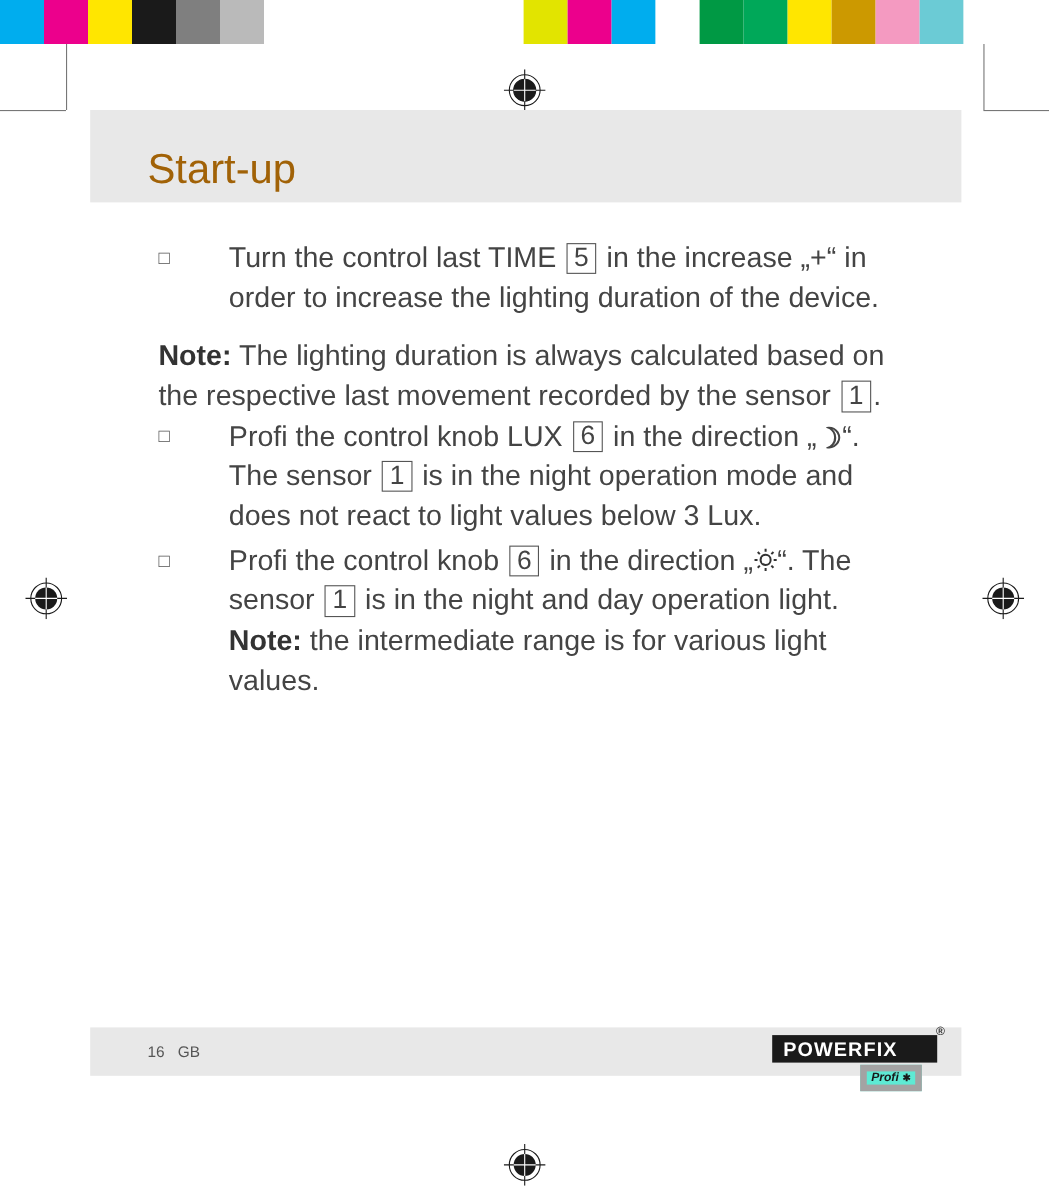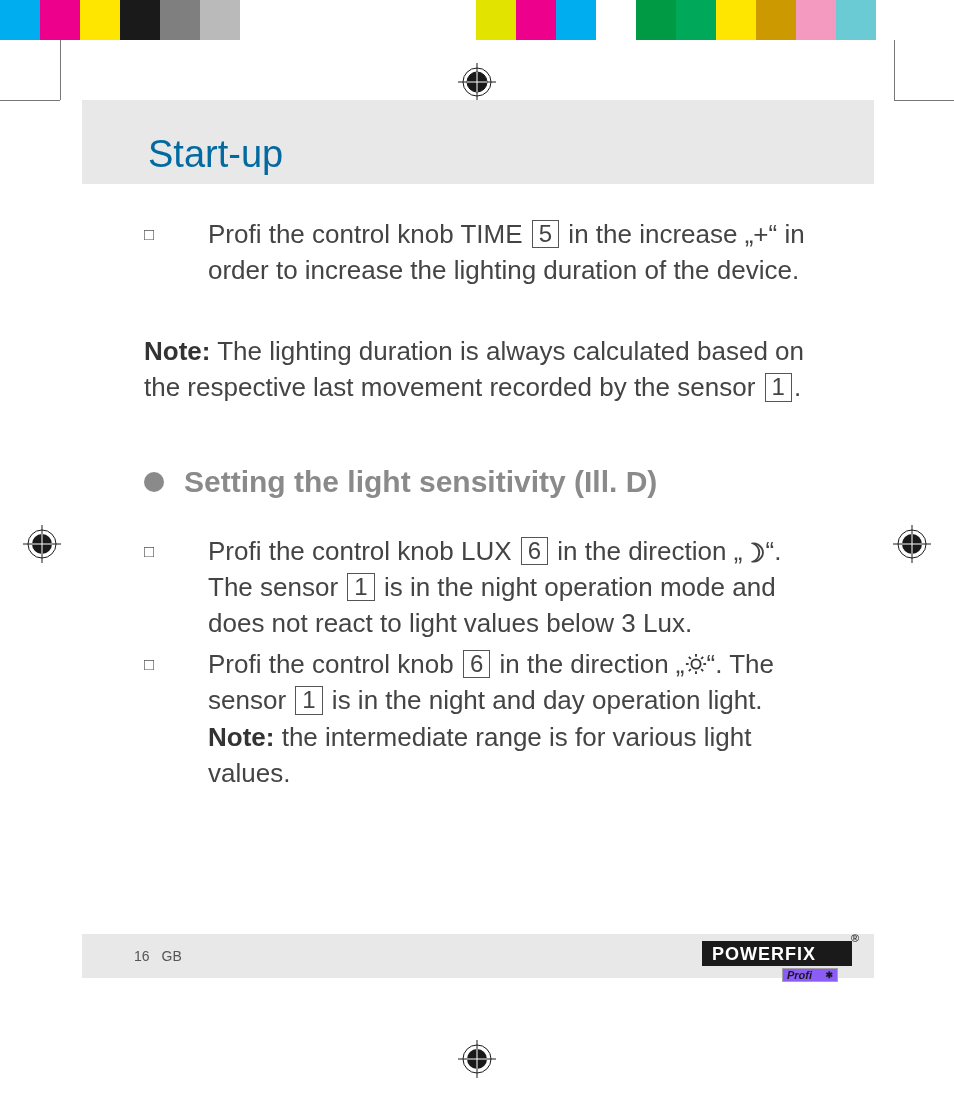--- a/index.html
+++ b/index.html
@@ -44,22 +44,21 @@
   }
   .header-bar {
     height: 84px;
     background: #e8e8e8;
     display: flex; align-items: flex-end;
     padding: 0 0 8px 52px;
   }
   .header-bar h1 {
     font-size: 38px;
     font-weight: 300;
-    color: #0369a1;
-    margin-left: 14px;
+    color: #a16207;
   }
   .content {
     padding: 32px 62px 0 62px;
     font-size: 26px;
     line-height: 1.4;
     color: #444;
   }
   .ul { list-style: none; }
   .li {
     display: flex;
@@ -77,21 +76,21 @@
     display: inline-block;
     border: 1.5px solid #555;
     padding: 0 6px;
     font-size: 24px;
     line-height: 1.1;
     vertical-align: 1px;
     margin: 0 2px;
   }
   .note-bold { font-weight: 700; color:#333; }
 
-  .para { margin-top: 44px; }
+  .para { margin-top: 16px; }
 
   .section-head {
     display: flex;
     align-items: center;
     margin: 55px 0 30px 0;
     gap: 20px;
   }
   .section-head .dot {
     width: 20px; height: 20px;
     background:#8a8a8a;
@@ -141,27 +140,27 @@
     position: relative;
     font-family: Arial, sans-serif;
   }
   .logo-reg {
     position:absolute;
     top:-9px; right:-8px;
     font-size:11px;
     color:#333;
   }
   .logo-sub {
-    background:#8b5cf6;
+    background:#5eead4;
     color:#1a1a1a;
     font-size: 11px;
     font-style: italic;
     font-weight: 700;
     padding: 0 4px;
-    border:1px solid #a3a3a3;
+    border:6px solid #a3a3a3;
     position: relative;
     top: 2px; left: 80px;
     width: 56px;
     display:flex;
     justify-content: space-between;
     align-items: center;
   }
   .logo-sub .gear {
     font-size: 9px;
     font-style: normal;
@@ -236,33 +235,29 @@
   <div class="header-bar">
     <h1>Start-up</h1>
   </div>
 
   <div class="content">
 
     <div class="ul">
       <div class="li">
         <div class="marker">□</div>
         <div class="body">
-          <span>Profi the control knob TIME </span><span class="boxnum">5</span><span> in the increase „+“ in order to increase the lighting duration of the device.</span>
+          <span>Turn the control last TIME </span><span class="boxnum">5</span><span> in the increase „+“ in order to increase the lighting duration of the device.</span>
         </div>
       </div>
     </div>
 
     <p class="para">
       <span class="note-bold">Note:</span><span> The lighting duration is always calculated based on the respective last movement recorded by the sensor </span><span class="boxnum">1</span><span>.</span>
     </p>
 
-    <div class="section-head">
-      <div class="dot"></div>
-      <h2>Setting the light sensitivity (Ill. D)</h2>
-    </div>
 
     <div class="ul">
       <div class="li">
         <div class="marker">□</div>
         <div class="body">
           <span>Profi the control knob LUX </span><span class="boxnum">6</span><span> in the direction „</span><span class="moon">☽</span><span>“. The sensor </span><span class="boxnum">1</span><span> is in the night operation mode and does not react to light values below 3 Lux.</span>
         </div>
       </div>
 
       <div class="li">

